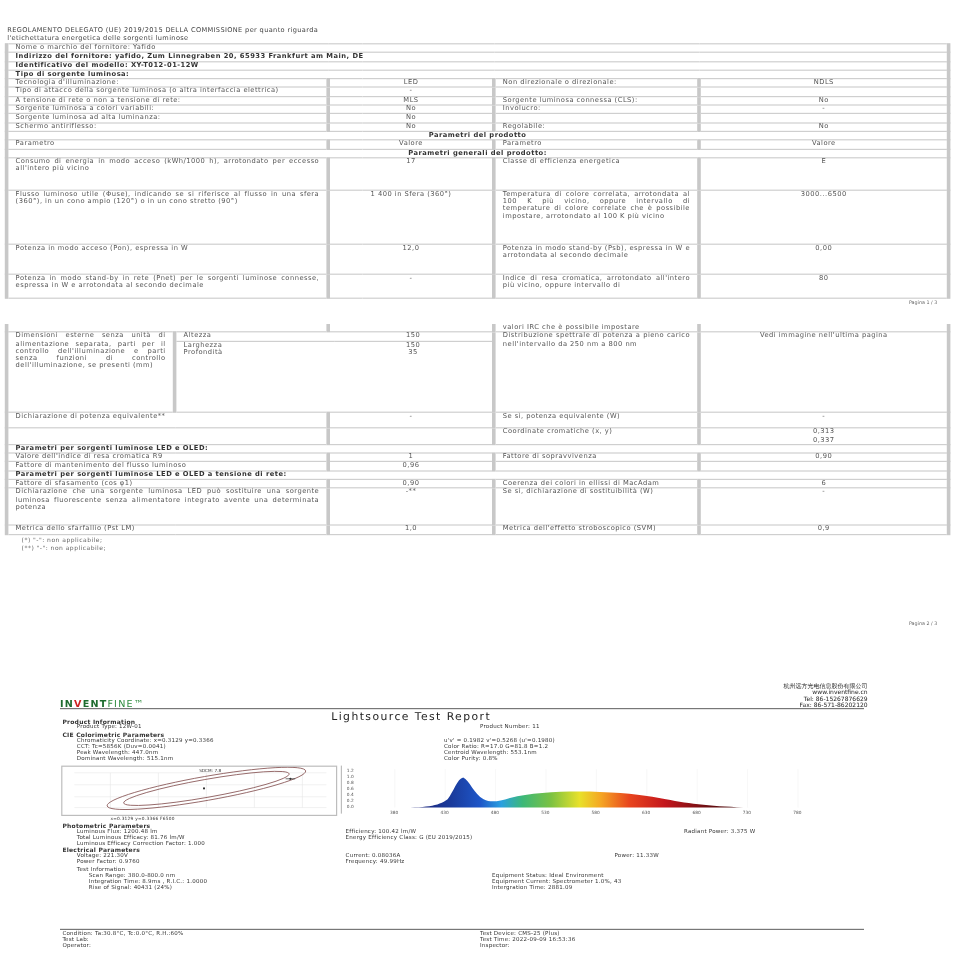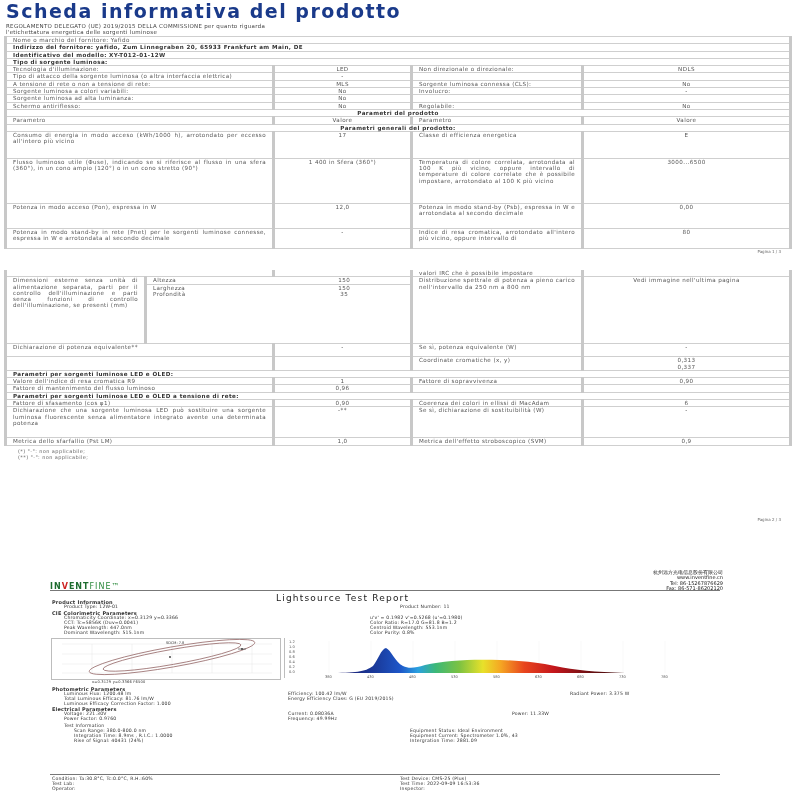--- a/index.html
+++ b/index.html
@@ -32,21 +32,20 @@
   .rep-title { position:absolute; left:276px; top:37px; font-size:9px; font-weight:normal; letter-spacing:1.2px; color:#222; white-space:nowrap; }
   .txt { position:absolute; font-size:4.6px; line-height:4.9px; color:#333; white-space:nowrap; letter-spacing:0.2px; }
   .txt.h { font-weight:bold; font-size:5px; }
   .cie-box { position:absolute; left:51px; top:82px; width:228px; height:40px; border:1px solid #bdbdbd; background:#fff; }
   .spd-box { position:absolute; left:284px; top:82px; width:440px; height:40px; border-left:1px solid #bdbdbd; background:#fff; }
 </style>
 </head>
 <body>
 
 <div class="page" id="page1">
-  <div class="doc-title">Scheda informativa del prodotto</div>
   <div class="reg-line" style="top:23px;">REGOLAMENTO DELEGATO (UE) 2019/2015 DELLA COMMISSIONE per quanto riguarda</div>
   <div class="reg-line" style="top:29px;">l'etichettatura energetica delle sorgenti luminose</div>
 
   <table class="sheet" style="top:36px;">
     <colgroup>
         <col style="width:268px">
         <col style="width:28px">
         <col style="width:110px">
         <col style="width:171px">
         <col style="width:208px">

